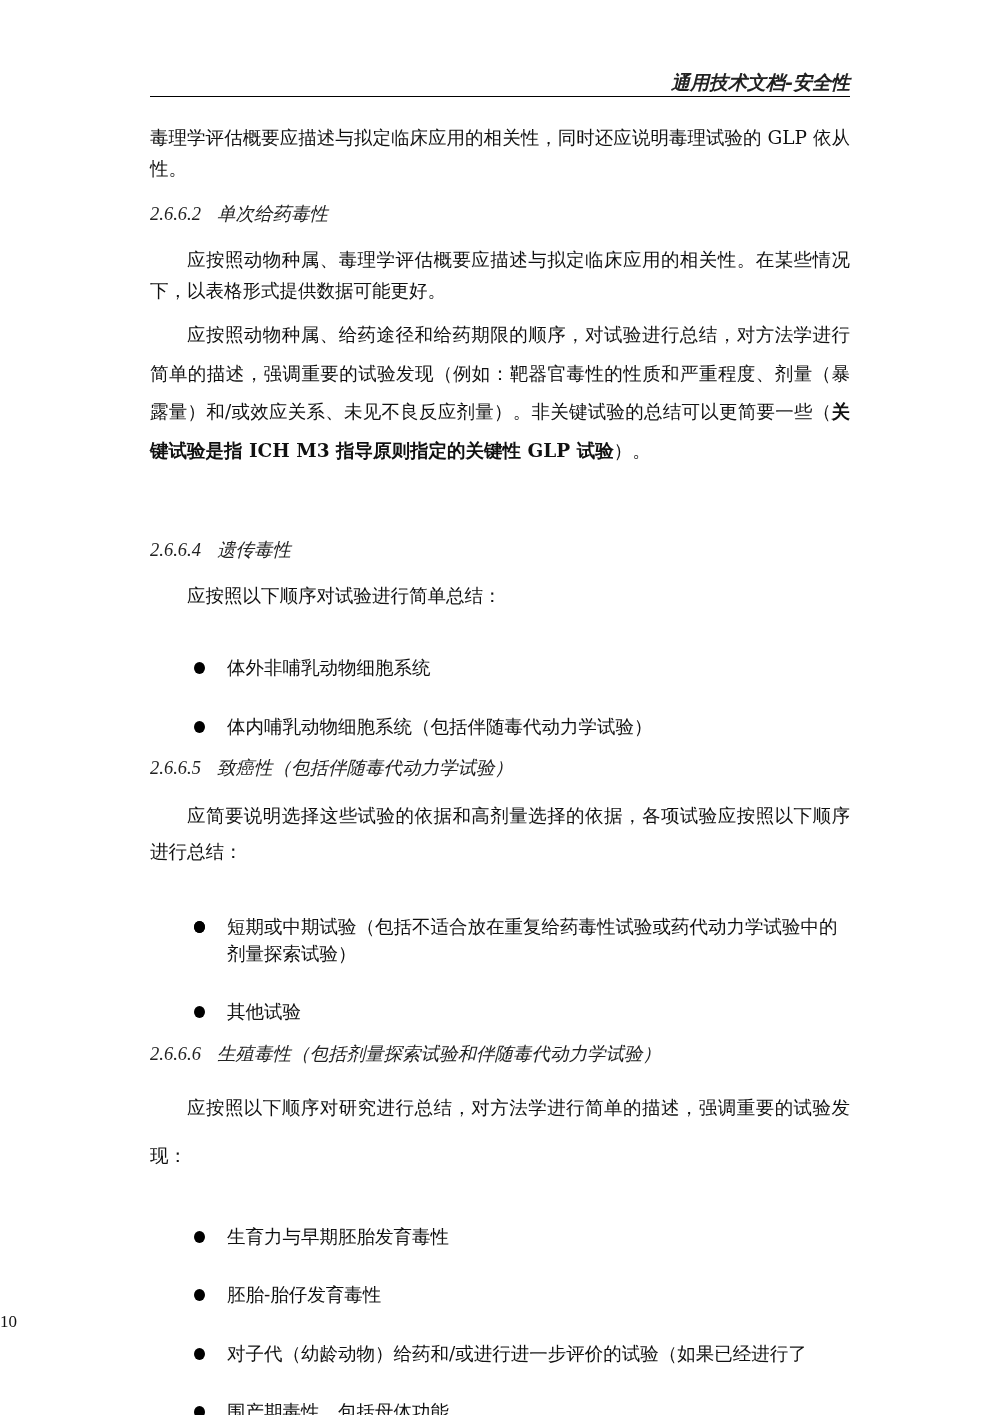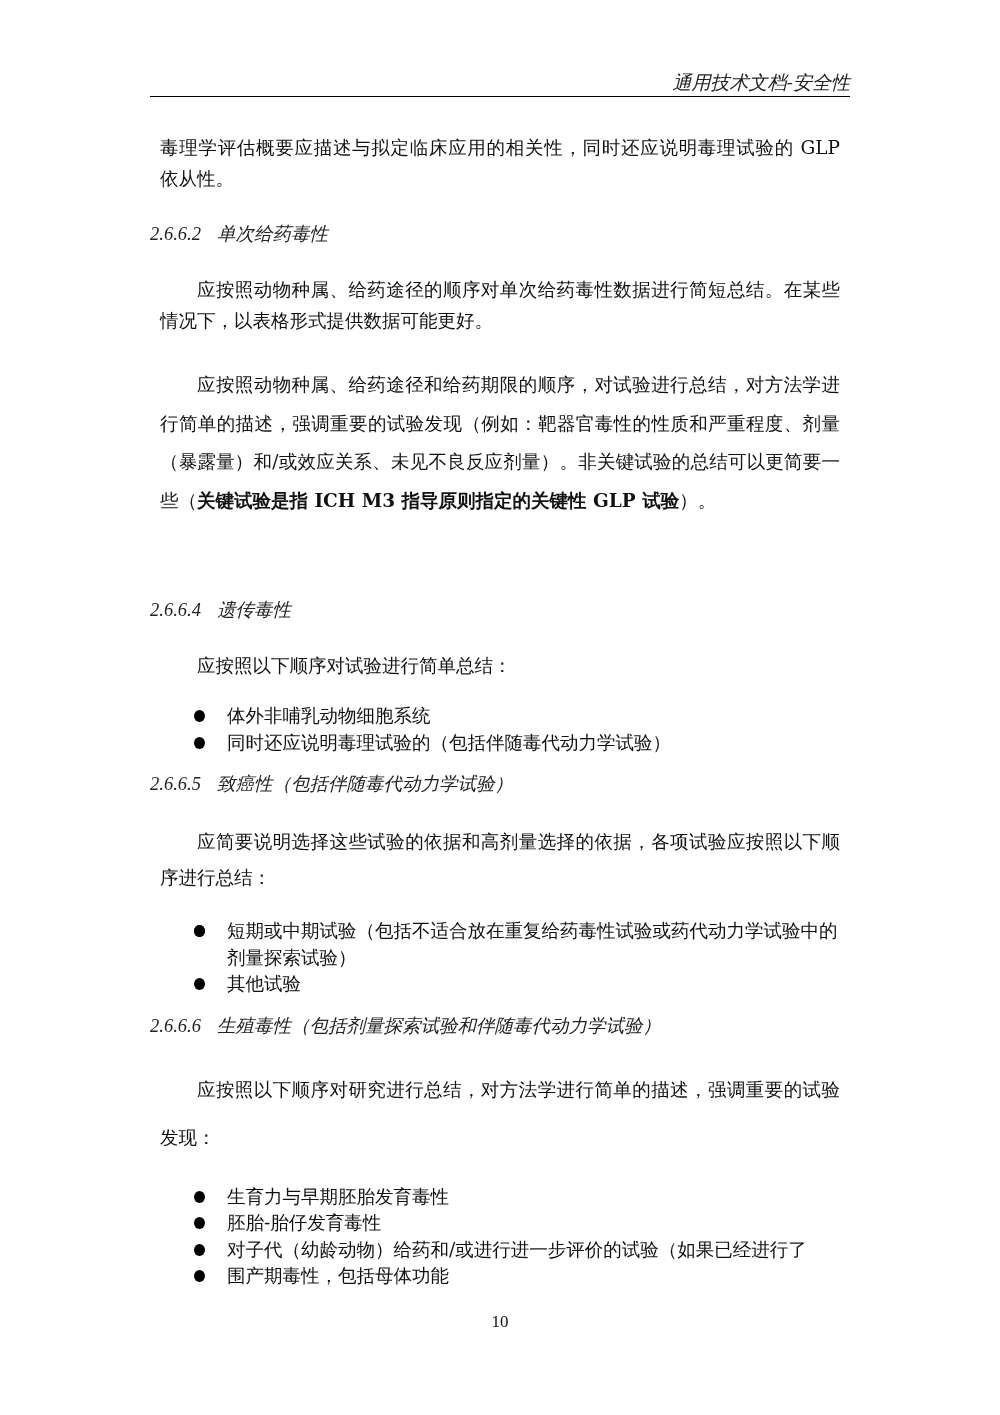--- a/index.html
+++ b/index.html
@@ -5,81 +5,82 @@
     html, body { margin: 0; padding: 0; background: #ffffff; }
     body {
       width: 1000px; height: 1415px; position: relative; overflow: hidden;
       font-family: "DejaVu Serif", "Liberation Serif", serif;
       color: #111111;
     }
     .header-title {
       position: absolute; right: 150px; top: 70px;
       font-style: italic; font-size: 19px; color: #222;
       font-family: "DejaVu Serif", serif;
+      font-weight: bold;
     }
     .header-rule {
       position: absolute; left: 150px; right: 150px; top: 96px;
       border-top: 1.5px solid #000;
     }
     .content {
       position: absolute; left: 150px; width: 700px; top: 122px;
       font-size: 18.5px; line-height: 31px;
     }
-    .p { margin: 10px; text-align: justify; text-align-last: left; }
+    .p { margin: 0; text-align: justify; text-align-last: left; }
     .indent { text-indent: 2em; }
     .h {
       font-style: italic; font-size: 18.5px; margin: 0;
       font-family: "DejaVu Serif", serif; color: #222;
     }
     .h .num { margin-right: 16px; font-family: "Liberation Serif", serif; }
     .b { font-weight: bold; }
     ul.bullets { list-style: none; margin: 0; padding: 0; }
     ul.bullets li {
-      position: relative; padding-left: 77px; line-height: 26.5px;
+      position: relative; padding-left: 77px; line-height: 26.5px; margin-top: 32px;
     }
     ul.bullets li .dot {
       position: absolute; left: 44px; top: 7px;
       width: 11px; height: 12px; border-radius: 50%; background: #000;
     }
     .page-number {
       position: absolute; left: 0; right: 0; top: 1312px;
-      text-align: center; font-size: 17px;
+      text-align: left; font-size: 17px;
       font-family: "Liberation Serif", serif;
     }
   </style>
 </head>
 <body>
 
 <div class="header-title">通用技术文档-安全性</div>
 <div class="header-rule"></div>
 
 <div class="content">
 
   <p class="p">毒理学评估概要应描述与拟定临床应用的相关性，同时还应说明毒理试验的 GLP 依从性。</p>
 
   <div style="height:14px"></div>
   <p class="h">
     <span class="num">2.6.6.2</span><span>单次给药毒性</span>
   </p>
   <div style="height:14px"></div>
-  <p class="p indent">应按照动物种属、给药途径的顺序对单次给药毒性数据进行简短总结。在某些情况下，以表格形式提供数据可能更好。</p>
+  <p class="p indent">应按照动物种属、毒理学评估概要应描述与拟定临床应用的相关性。在某些情况下，以表格形式提供数据可能更好。</p>
 
   <div style="height:10px"></div>
   <p class="p indent" style="line-height:38.5px"><span>应按照动物种属、给药途径和给药期限的顺序，对试验进行总结，对方法学进行简单的描述，强调重要的试验发现（例如：靶器官毒性的性质和严重程度、剂量（暴露量）和/或效应关系、未见不良反应剂量）。非关键试验的总结可以更简要一些（</span><span class="b">关键试验是指 ICH M3 指导原则指定的关键性 GLP 试验</span><span>）。</span></p>
 
   <div style="height:64px"></div>
   <p class="h">
     <span class="num">2.6.6.4</span><span>遗传毒性</span>
   </p>
   <div style="height:14px"></div>
   <p class="p indent">应按照以下顺序对试验进行简单总结：</p>
   <div style="height:12px"></div>
   <ul class="bullets">
     <li><span class="dot"></span><span>体外非哺乳动物细胞系统</span></li>
-    <li><span class="dot"></span><span>同时还应说明毒理试验的（包括伴随毒代动力学试验）</span></li>
+    <li><span class="dot"></span><span>体内哺乳动物细胞系统（包括伴随毒代动力学试验）</span></li>
   </ul>
 
   <div style="height:12px"></div>
   <p class="h">
     <span class="num">2.6.6.5</span><span>致癌性（包括伴随毒代动力学试验）</span>
   </p>
   <div style="height:14px"></div>
   <p class="p indent" style="line-height:36px">应简要说明选择这些试验的依据和高剂量选择的依据，各项试验应按照以下顺序进行总结：</p>
   <div style="height:12px"></div>
   <ul class="bullets">

